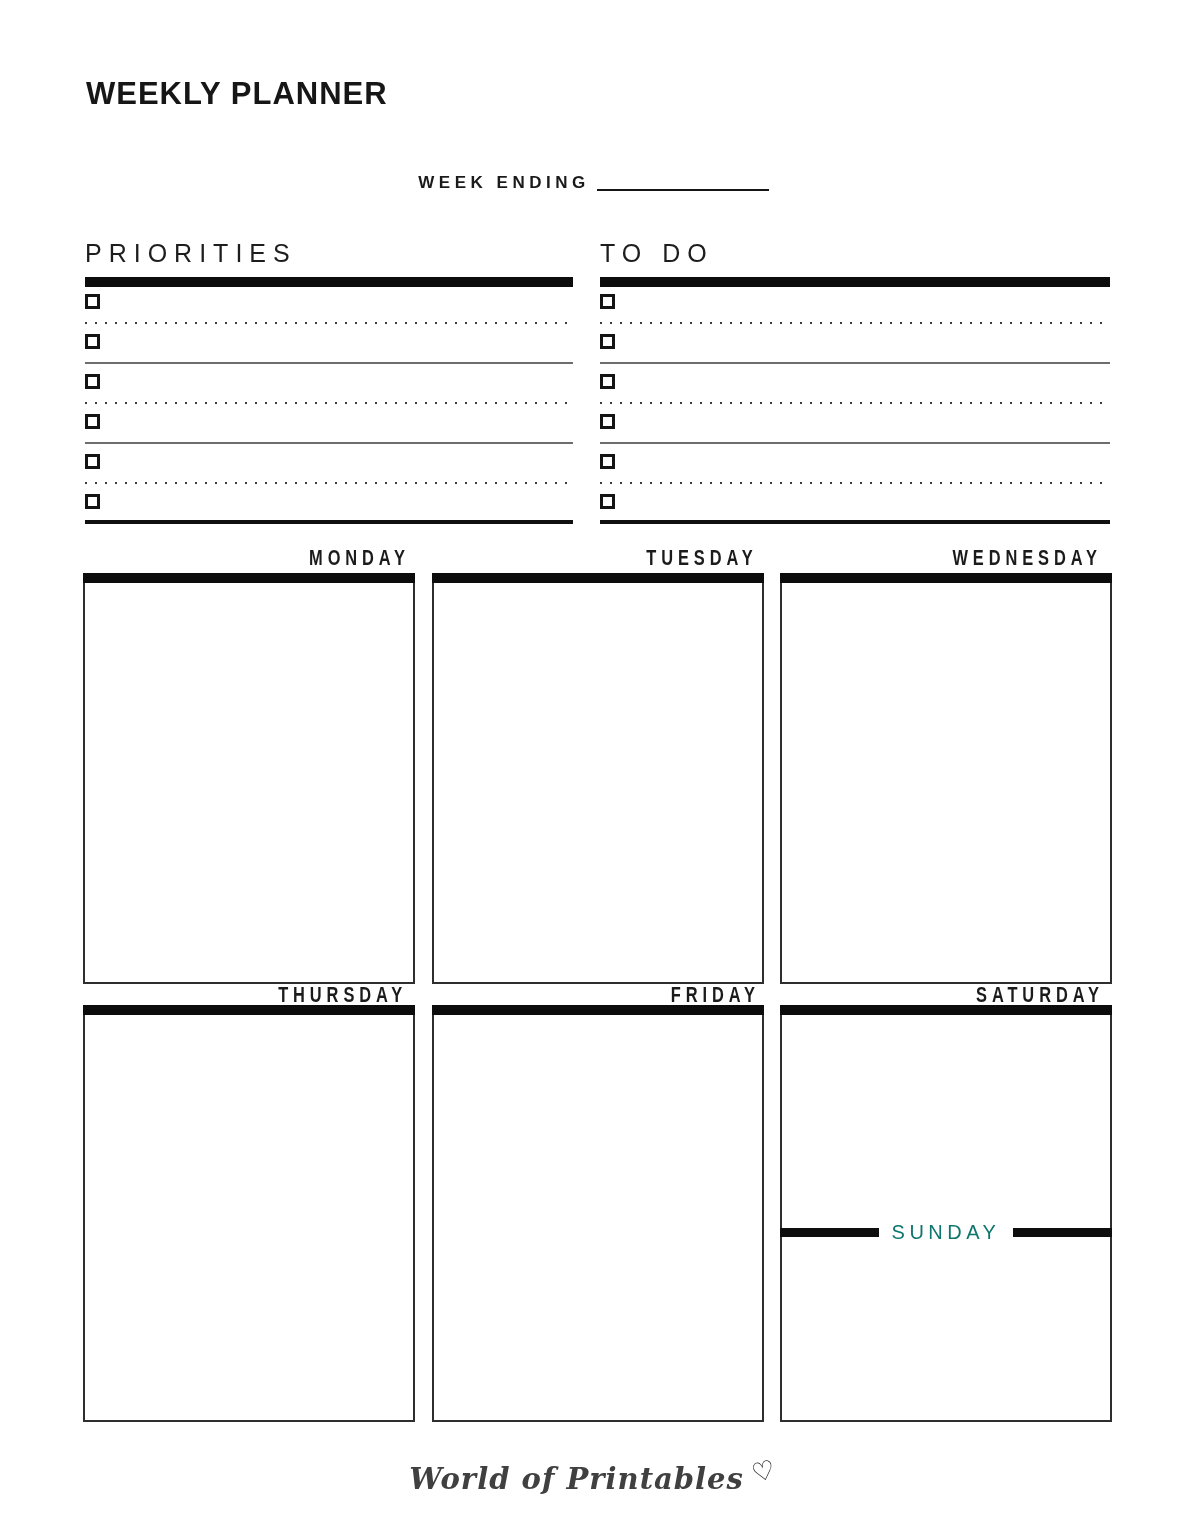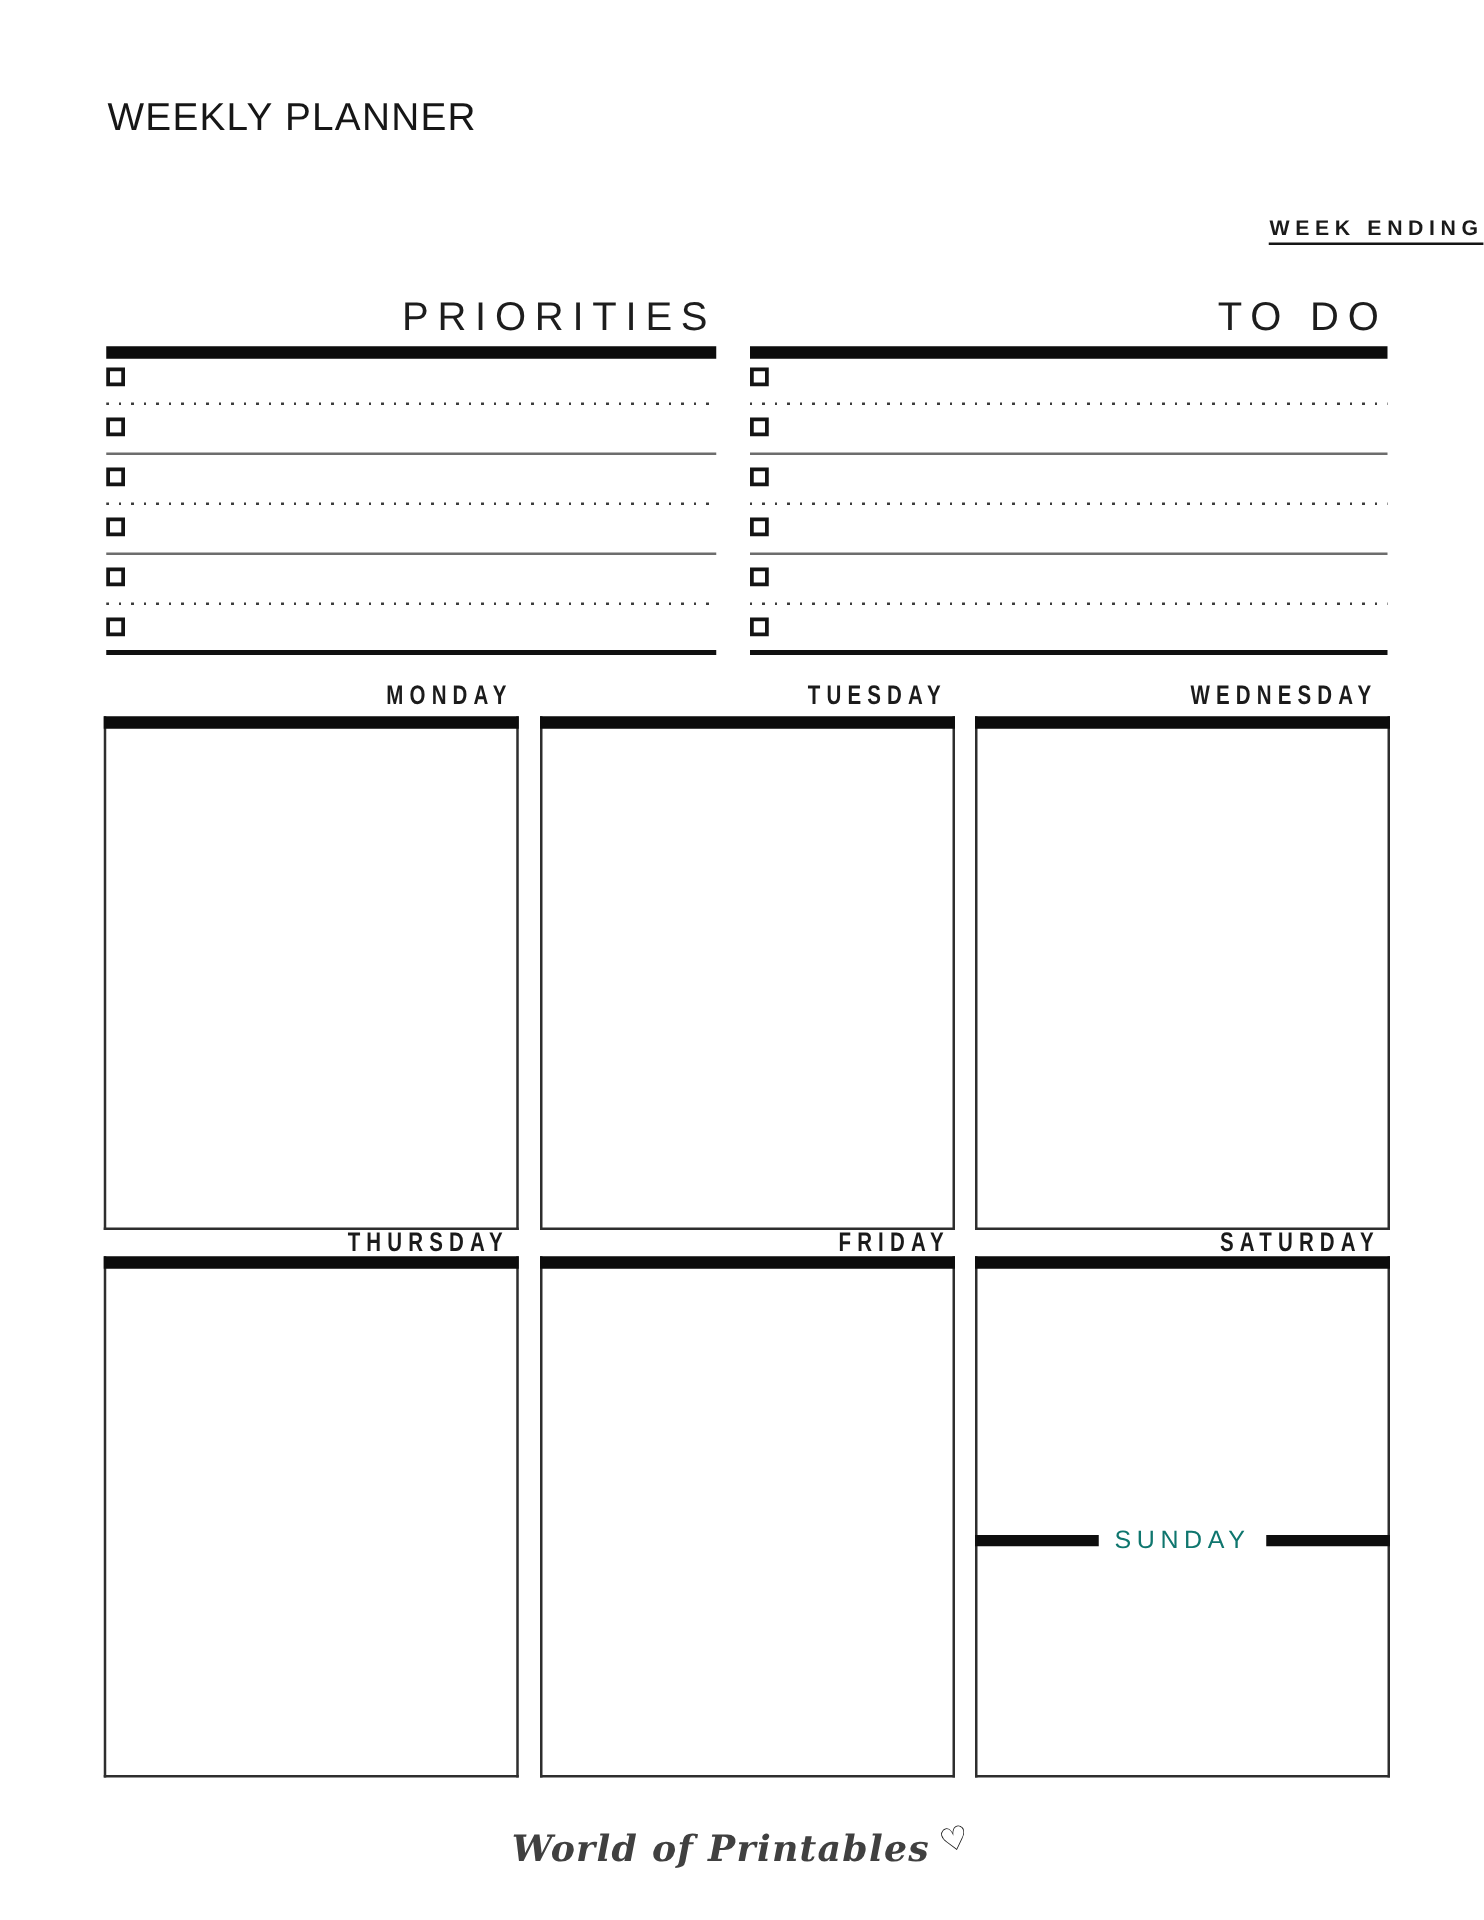--- a/index.html
+++ b/index.html
@@ -15,35 +15,34 @@
     overflow: hidden;
   }
 
   
   .page-title {
     position: absolute;
     left: 86px;
     top: 76px;
     margin: 0;
     font-size: 31px;
-    font-weight: 400;
+    font-weight: 700;
     letter-spacing: 1px;
     color: #161616;
   }
 
   
   .week-ending {
     position: absolute;
     left: 0;
     right: 0;
     top: 172px;
     display: flex;
     justify-content: center;
     align-items: flex-end;
-    flex-direction: column;
   }
   .week-ending-label {
     font-size: 17px;
     font-weight: 700;
     letter-spacing: 4.5px;
     color: #1a1a1a;
     line-height: 22px;
   }
   .week-ending-line {
     display: inline-block;
@@ -59,26 +58,25 @@
     position: absolute;
     left: 85px;
     top: 240px;
     width: 1025px;
     display: grid;
     grid-template-columns: 488px 510px;
     column-gap: 27px;
   }
   .list-title {
     margin: 0 0 10px 0;
-    font-size: 32px;
+    font-size: 25px;
     font-weight: 500;
     letter-spacing: 7px;
     color: #1d1d1d;
     line-height: 27px;
-    text-align: right;
   }
   .list-bar { height: 10px; background: #0c0c0c; }
   .checklist-row { position: relative; height: 40px; }
   .checkbox {
     position: absolute;
     left: 0;
     top: 7px;
     width: 15px;
     height: 15px;
     border: 3px solid #141414;

